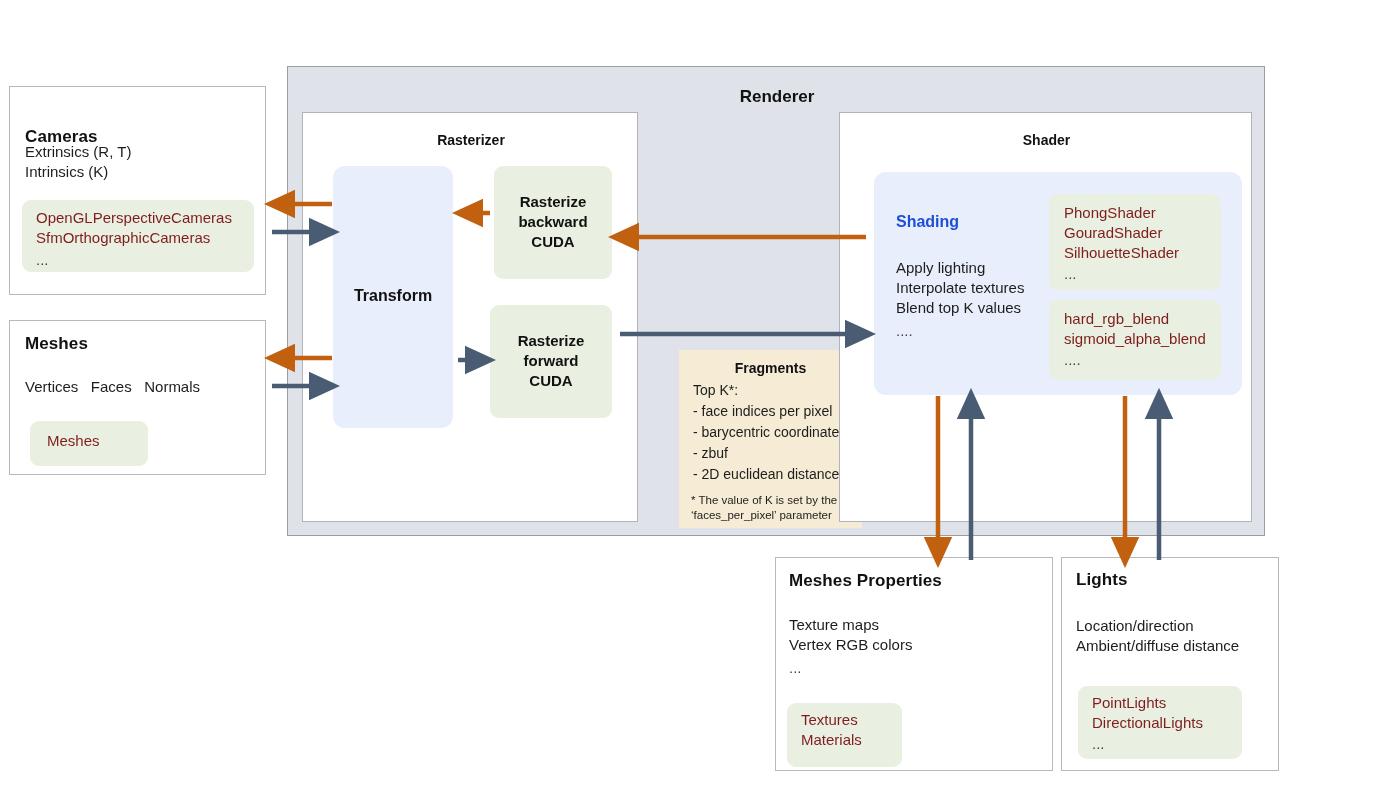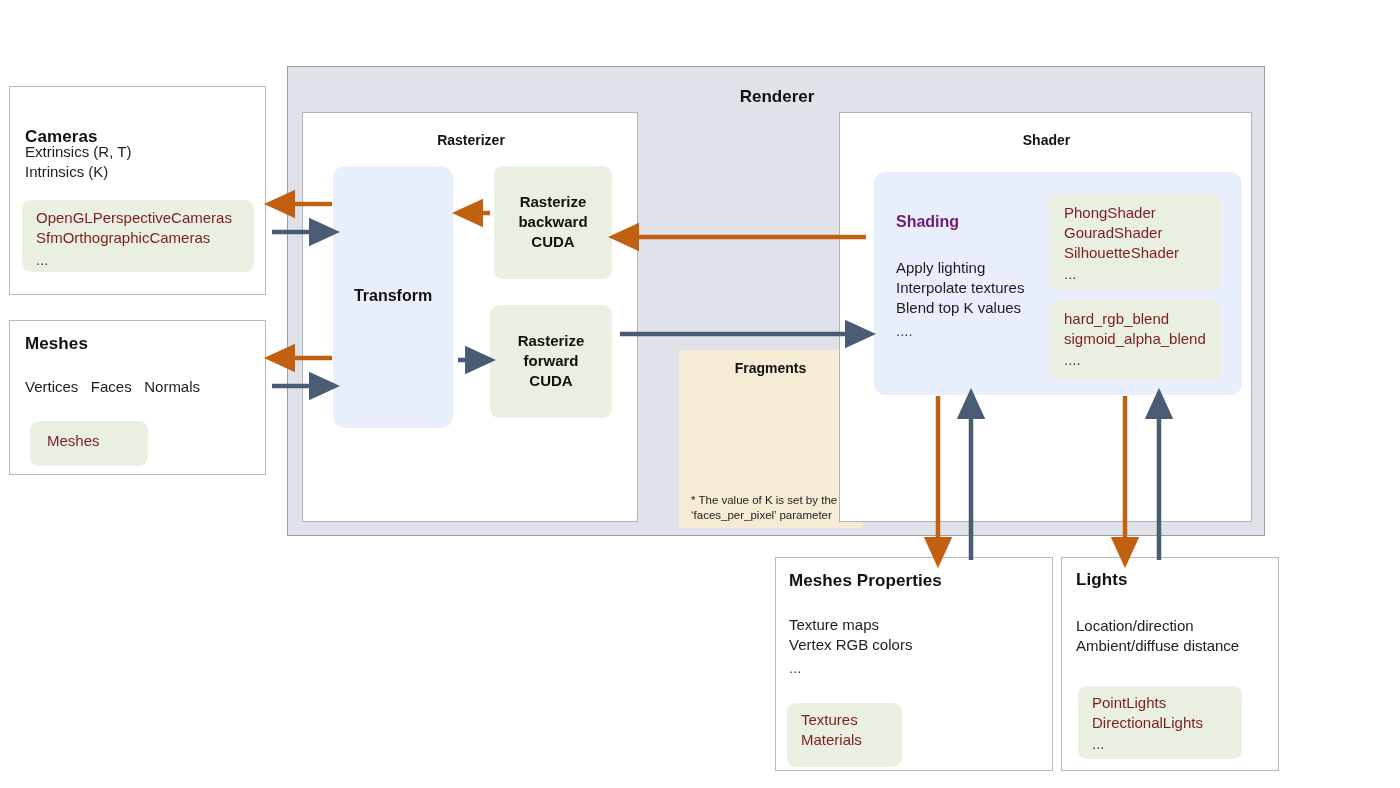--- a/index.html
+++ b/index.html
@@ -115,32 +115,39 @@
   <div class="abs chip-green" style="left:490px;top:305px;width:122px;height:113px;">
     <div class="abs" style="left:0;top:26px;width:122px;text-align:center;font-weight:bold;font-size:15px;line-height:20px;color:#111;">
       <div>Rasterize</div>
       <div>forward</div>
       <div>CUDA</div>
     </div>
   </div>
 
   <div class="abs frag" style="left:647px;top:350px;width:183px;height:178px;padding:10px 0 0 0;">
     <div class="frag-title">Fragments</div>
+    <div class="abs" style="left:14px;top:30px;width:175px;">
+      <div class="frag-line">Top K*:</div>
+      <div class="frag-line">- face indices per pixel</div>
+      <div class="frag-line">- barycentric coordinates</div>
+      <div class="frag-line">- zbuf</div>
+      <div class="frag-line">- 2D euclidean distance</div>
+    </div>
     <div class="abs" style="left:12px;top:143px;width:172px;">
       <div class="frag-note">* The value of K is set by the</div>
       <div class="frag-note">‘faces_per_pixel’ parameter</div>
     </div>
   </div>
 
   <div class="abs subpanel" style="left:839px;top:112px;width:413px;height:410px;">
     <div class="subpanel-title abs" style="left:0;top:19px;width:413px;">Shader</div>
   </div>
 
   <div class="abs block-blue" style="left:874px;top:172px;width:368px;height:223px;">
-    <div class="abs" style="left:22px;top:41px;font-weight:bold;font-size:16px;color:#701a75;">Shading</div>
+    <div class="abs" style="left:22px;top:41px;font-weight:bold;font-size:16px;color:#1d4ed8;">Shading</div>
     <div class="abs" style="left:22px;top:86px;width:170px;">
       <div class="body-text">Apply lighting</div>
       <div class="body-text">Interpolate textures</div>
       <div class="body-text">Blend top K values</div>
       <div class="dots" style="margin-top:4px;">....</div>
     </div>
 
     <div class="abs chip-green" style="left:175px;top:22px;width:172px;height:96px;">
       <div class="abs" style="left:15px;top:9px;">
         <div class="body-text">PhongShader</div>

